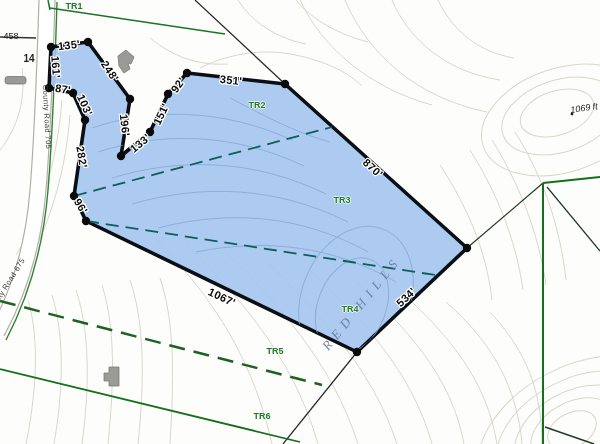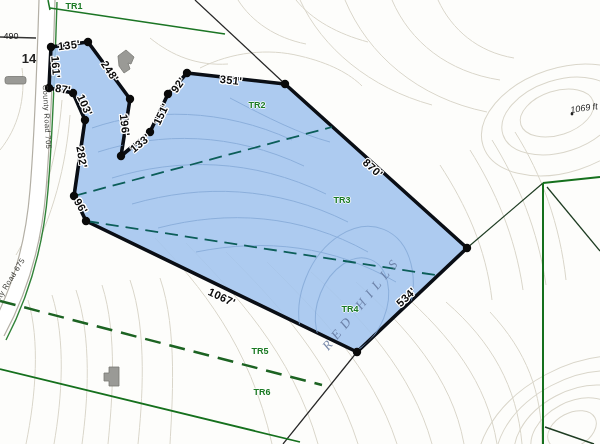--- a/index.html
+++ b/index.html
@@ -22,21 +22,21 @@
                 0 1px 0 rgba(255,255,255,.7),0 -1px 0 rgba(255,255,255,.7);
   }
   .roadlbl{
     position:absolute;transform:translate(-50%,-50%) rotate(var(--r,0deg));
     font:7.5px "Liberation Sans",sans-serif;color:#3c3c38;white-space:nowrap;letter-spacing:.4px;
   }
   .smalllbl{
     position:absolute;transform:translate(-50%,-50%) rotate(var(--r,0deg));
     font:9px "Liberation Sans",sans-serif;color:#222;white-space:nowrap;
   }
-  .boldsmall{font-weight:bold;font-size:13px;}
+  .boldsmall{font-weight:bold;font-size:10px;}
   .watermark{
     position:absolute;left:3px;top:404px;
     font:12.5px "Liberation Sans",sans-serif;color:#a5a59d;letter-spacing:1.5px;white-space:nowrap;
   }
   .subdiv{
     position:absolute;transform:translate(-50%,-50%) rotate(-51deg);
     font:italic 13px "Liberation Serif",serif;color:rgba(98,118,156,.85);
     letter-spacing:6px;white-space:nowrap;
   }
 </style>
@@ -174,27 +174,27 @@
   <div class="lbl" style="left:178px;top:85px;--r:-54deg">92'</div>
   <div class="lbl" style="left:231px;top:80px;--r:6deg">351'</div>
   <div class="lbl" style="left:373px;top:168px;--r:42deg">870'</div>
   <div class="lbl" style="left:406px;top:297px;--r:-44deg">534'</div>
   <div class="lbl" style="left:222px;top:297px;--r:25deg">1067'</div>
 
   <div class="tr" style="left:74px;top:6px">TR1</div>
   <div class="tr" style="left:257px;top:105px">TR2</div>
   <div class="tr" style="left:342px;top:200px">TR3</div>
   <div class="tr" style="left:350px;top:309px">TR4</div>
-  <div class="tr" style="left:260px;top:351px">TR5</div>
-  <div class="tr" style="left:262px;top:392px">TR6</div>
+  <div class="tr" style="left:275px;top:351px">TR5</div>
+  <div class="tr" style="left:262px;top:416px">TR6</div>
 
   <div class="roadlbl" style="left:47px;top:117px;--r:87deg">County Road 705</div>
   <div class="roadlbl" style="left:6px;top:286px;--r:-58deg">County Road 675</div>
 
-  <div class="smalllbl" style="left:11px;top:36px">490</div>
+  <div class="smalllbl" style="left:11px;top:36px">458</div>
   <div class="smalllbl boldsmall" style="left:29px;top:58px">14</div>
 
   <div class="smalllbl" style="left:584px;top:108px;--r:-8deg;font-style:italic">1069 ft</div>
 
   <div class="subdiv" style="left:362px;top:303px">RED HILLS</div>
 
 
 </div>
 
 </body></html>

